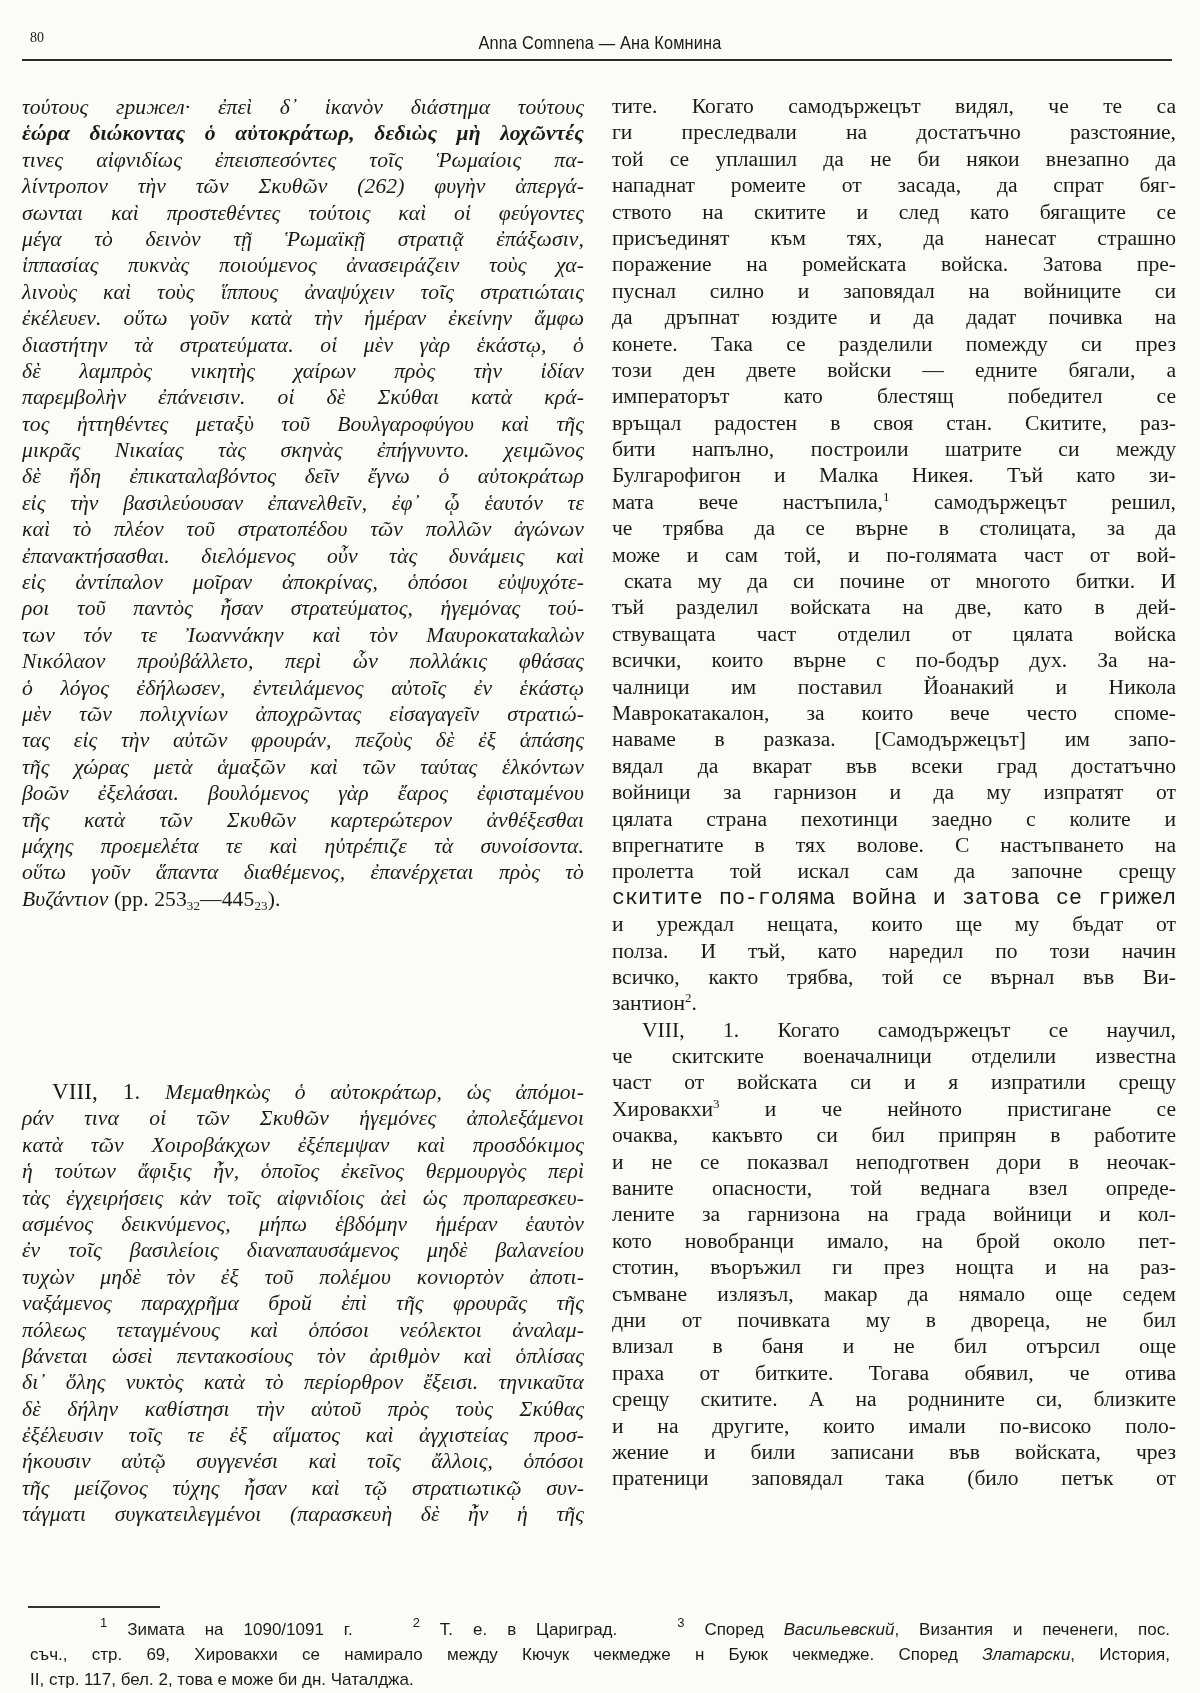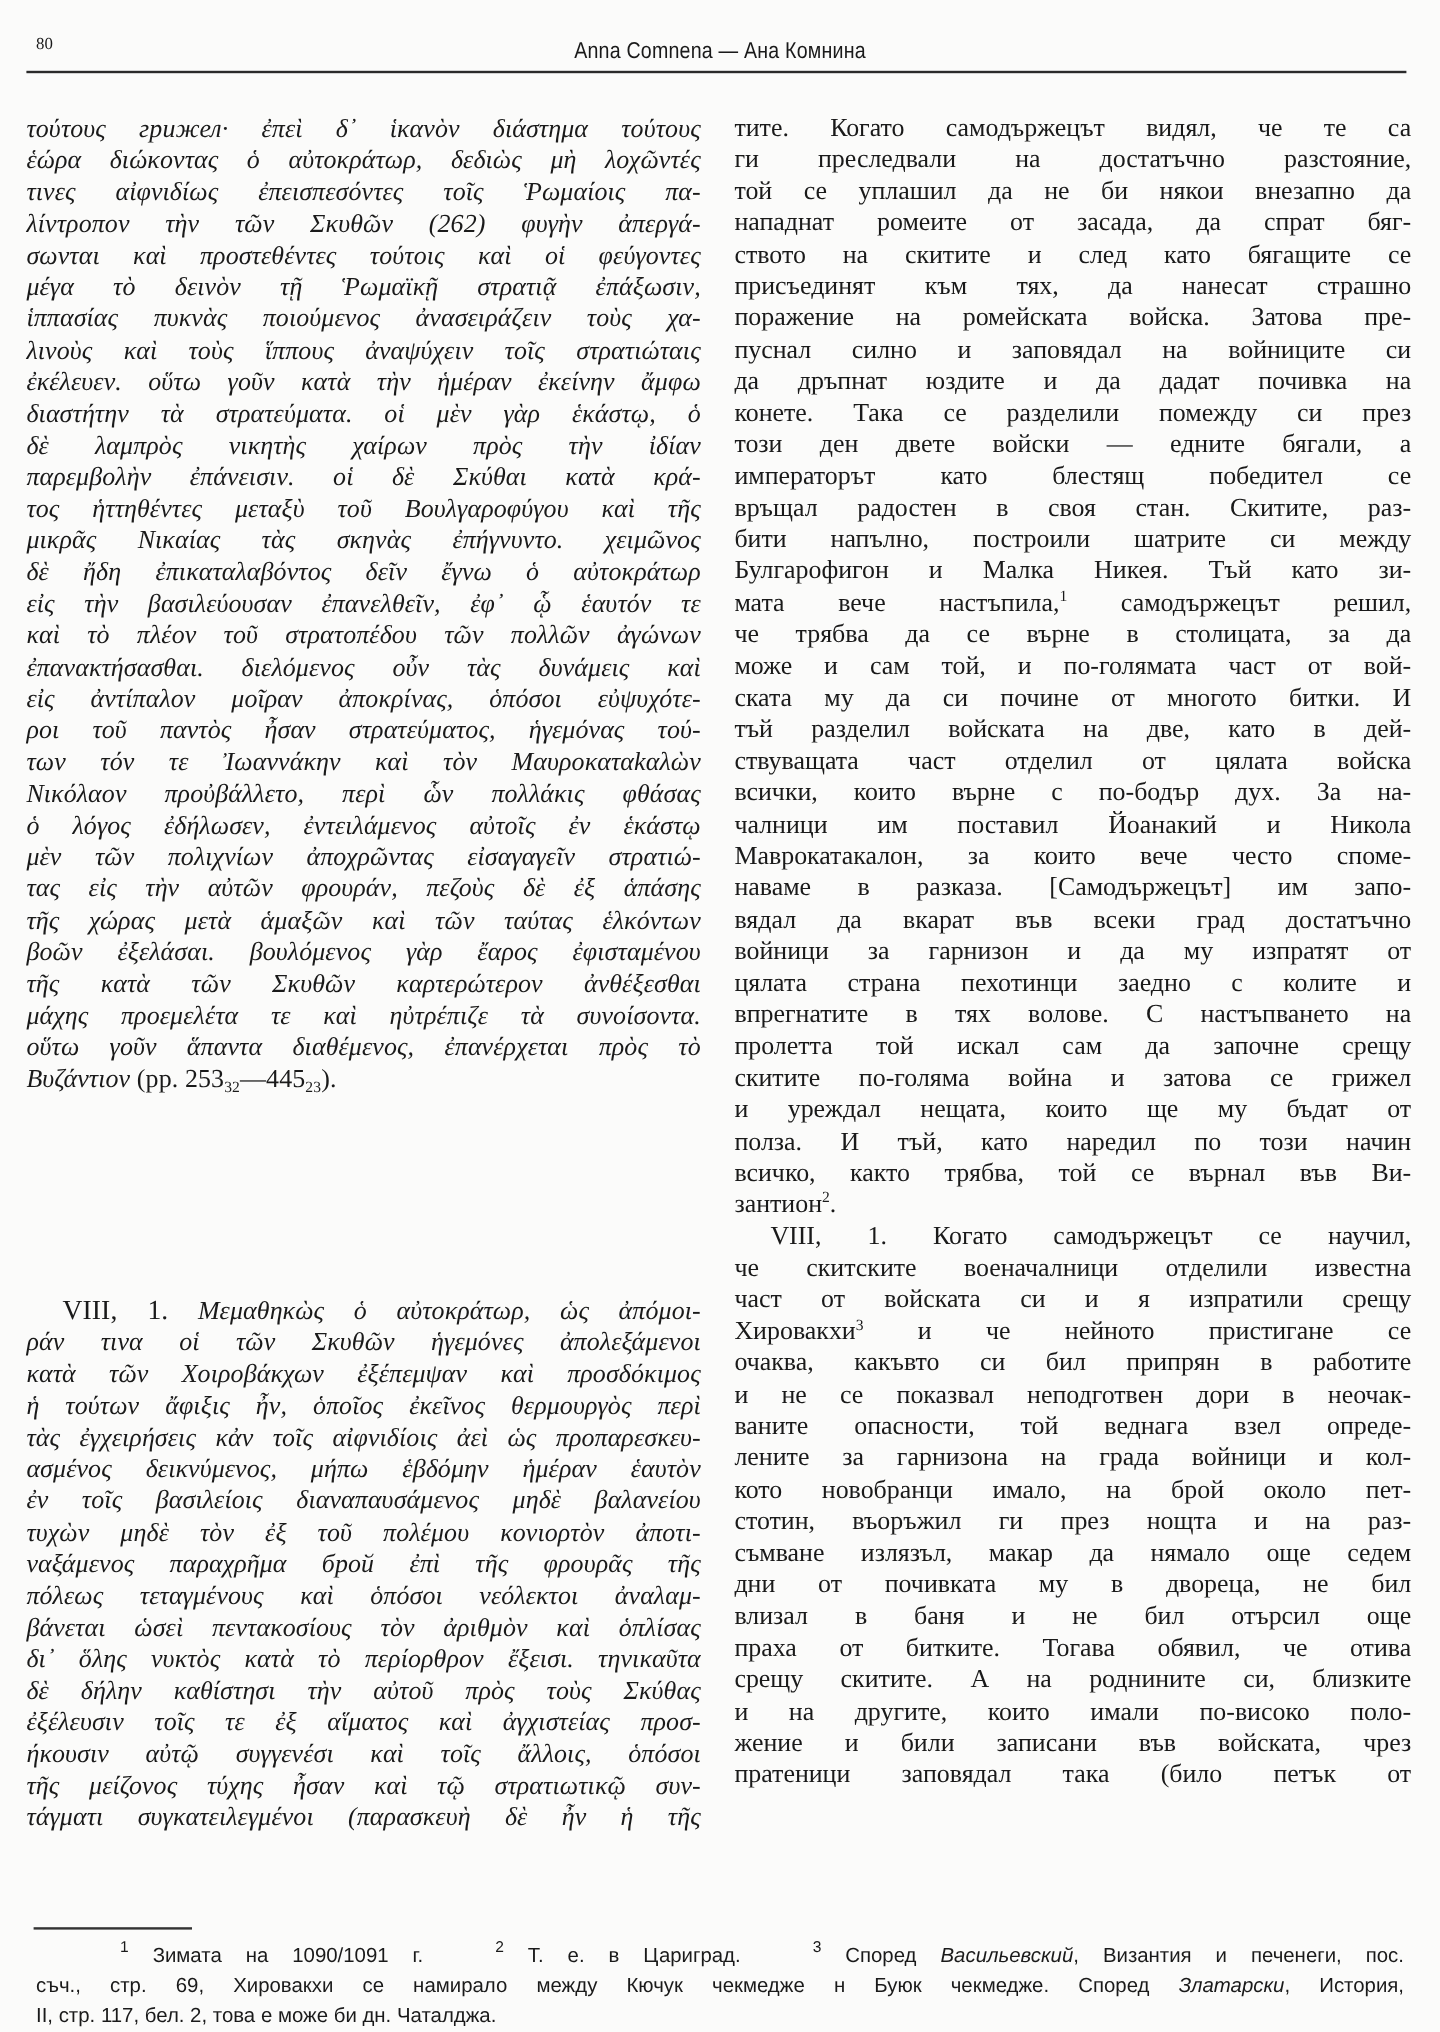--- a/index.html
+++ b/index.html
@@ -31,21 +31,21 @@
 <body>
 
 <div class="header">
   <span class="page-num">80</span>
   <div class="running-title">Anna Comnena — Ана Комнина</div>
 </div>
 <div class="rule"></div>
 
 <div class="col col-left greek" id="greek1">
     <span class="line" style="display: block;">τούτους грижел· ἐπεὶ δ᾽ ἱκανὸν διάστημα τούτους</span>
-    <span class="line" style="display: block;">ἑώρα διώκοντας ὁ αὐτοκράτωρ, δεδιὼς μὴ λοχῶντές</span>
+    <span class="line" style="display: block; font-weight: bold;">ἑώρα διώκοντας ὁ αὐτοκράτωρ, δεδιὼς μὴ λοχῶντές</span>
     <span class="line" style="display: block;">τινες αἰφνιδίως ἐπεισπεσόντες τοῖς Ῥωμαίοις πα-</span>
     <span class="line" style="display: block;">λίντροπον τὴν τῶν Σκυθῶν (262) φυγὴν ἀπεργά-</span>
     <span class="line" style="display: block;">σωνται καὶ προστεθέντες τούτοις καὶ οἱ φεύγοντες</span>
     <span class="line" style="display: block;">μέγα τὸ δεινὸν τῇ Ῥωμαϊκῇ στρατιᾷ ἐπάξωσιν,</span>
     <span class="line" style="display: block;">ἱππασίας πυκνὰς ποιούμενος ἀνασειράζειν τοὺς χα-</span>
     <span class="line" style="display: block;">λινοὺς καὶ τοὺς ἵππους ἀναψύχειν τοῖς στρατιώταις</span>
     <span class="line" style="display: block;">ἐκέλευεν. οὕτω γοῦν κατὰ τὴν ἡμέραν ἐκείνην ἄμφω</span>
     <span class="line" style="display: block;">διαστήτην τὰ στρατεύματα. οἱ μὲν γὰρ ἑκάστῳ, ὁ</span>
     <span class="line" style="display: block;">δὲ λαμπρὸς νικητὴς χαίρων πρὸς τὴν ἰδίαν</span>
     <span class="line" style="display: block;">παρεμβολὴν ἐπάνεισιν. οἱ δὲ Σκύθαι κατὰ κρά-</span>
@@ -102,33 +102,33 @@
     <span class="line" style="display: block;">да дръпнат юздите и да дадат почивка на</span>
     <span class="line" style="display: block;">конете. Така се разделили помежду си през</span>
     <span class="line" style="display: block;">този ден двете войски — едните бягали, а</span>
     <span class="line" style="display: block;">императорът като блестящ победител се</span>
     <span class="line" style="display: block;">връщал радостен в своя стан. Скитите, раз-</span>
     <span class="line" style="display: block;">бити напълно, построили шатрите си между</span>
     <span class="line" style="display: block;">Булгарофигон и Малка Никея. Тъй като зи-</span>
     <span class="line" style="display: block;"><span>мата вече настъпила,</span><sup>1</sup><span> самодържецът решил,</span></span>
     <span class="line" style="display: block;">че трябва да се върне в столицата, за да</span>
     <span class="line" style="display: block;">може и сам той, и по-голямата част от вой-</span>
-    <span class="line" style="display: block;">ската му да си почине от многото битки. И</span>
+    <span class="line" style="display: block; margin-left: 12px;">ската му да си почине от многото битки. И</span>
     <span class="line" style="display: block;">тъй разделил войската на две, като в дей-</span>
     <span class="line" style="display: block;">ствуващата част отделил от цялата войска</span>
     <span class="line" style="display: block;">всички, които върне с по-бодър дух. За на-</span>
     <span class="line" style="display: block;">чалници им поставил Йоанакий и Никола</span>
     <span class="line" style="display: block;">Маврокатакалон, за които вече често споме-</span>
     <span class="line" style="display: block;">наваме в разказа. [Самодържецът] им запо-</span>
     <span class="line" style="display: block;">вядал да вкарат във всеки град достатъчно</span>
     <span class="line" style="display: block;">войници за гарнизон и да му изпратят от</span>
     <span class="line" style="display: block;">цялата страна пехотинци заедно с колите и</span>
     <span class="line" style="display: block;">впрегнатите в тях волове. С настъпването на</span>
     <span class="line" style="display: block;">пролетта той искал сам да започне срещу</span>
-    <span class="line" style="display: block;">скитите по-голяма война и затова се грижел</span>
+    <span class="line" style="display: block; font-family: Liberation Mono, monospace;">скитите по-голяма война и затова се грижел</span>
     <span class="line" style="display: block;">и уреждал нещата, които ще му бъдат от</span>
     <span class="line" style="display: block;">полза. И тъй, като наредил по този начин</span>
     <span class="line" style="display: block;">всичко, както трябва, той се върнал във Ви-</span>
     <span class="line last" style="display: block;"><span>зантион</span><sup>2</sup><span>.</span></span>
     <span class="line indent" style="display: block;">VIII, 1. Когато самодържецът се научил,</span>
     <span class="line" style="display: block;">че скитските военачалници отделили известна</span>
     <span class="line" style="display: block;">част от войската си и я изпратили срещу</span>
     <span class="line" style="display: block;"><span>Хировакхи</span><sup>3</sup><span> и че нейното пристигане се</span></span>
     <span class="line" style="display: block;">очаква, какъвто си бил припрян в работите</span>
     <span class="line" style="display: block;">и не се показвал неподготвен дори в неочак-</span>

